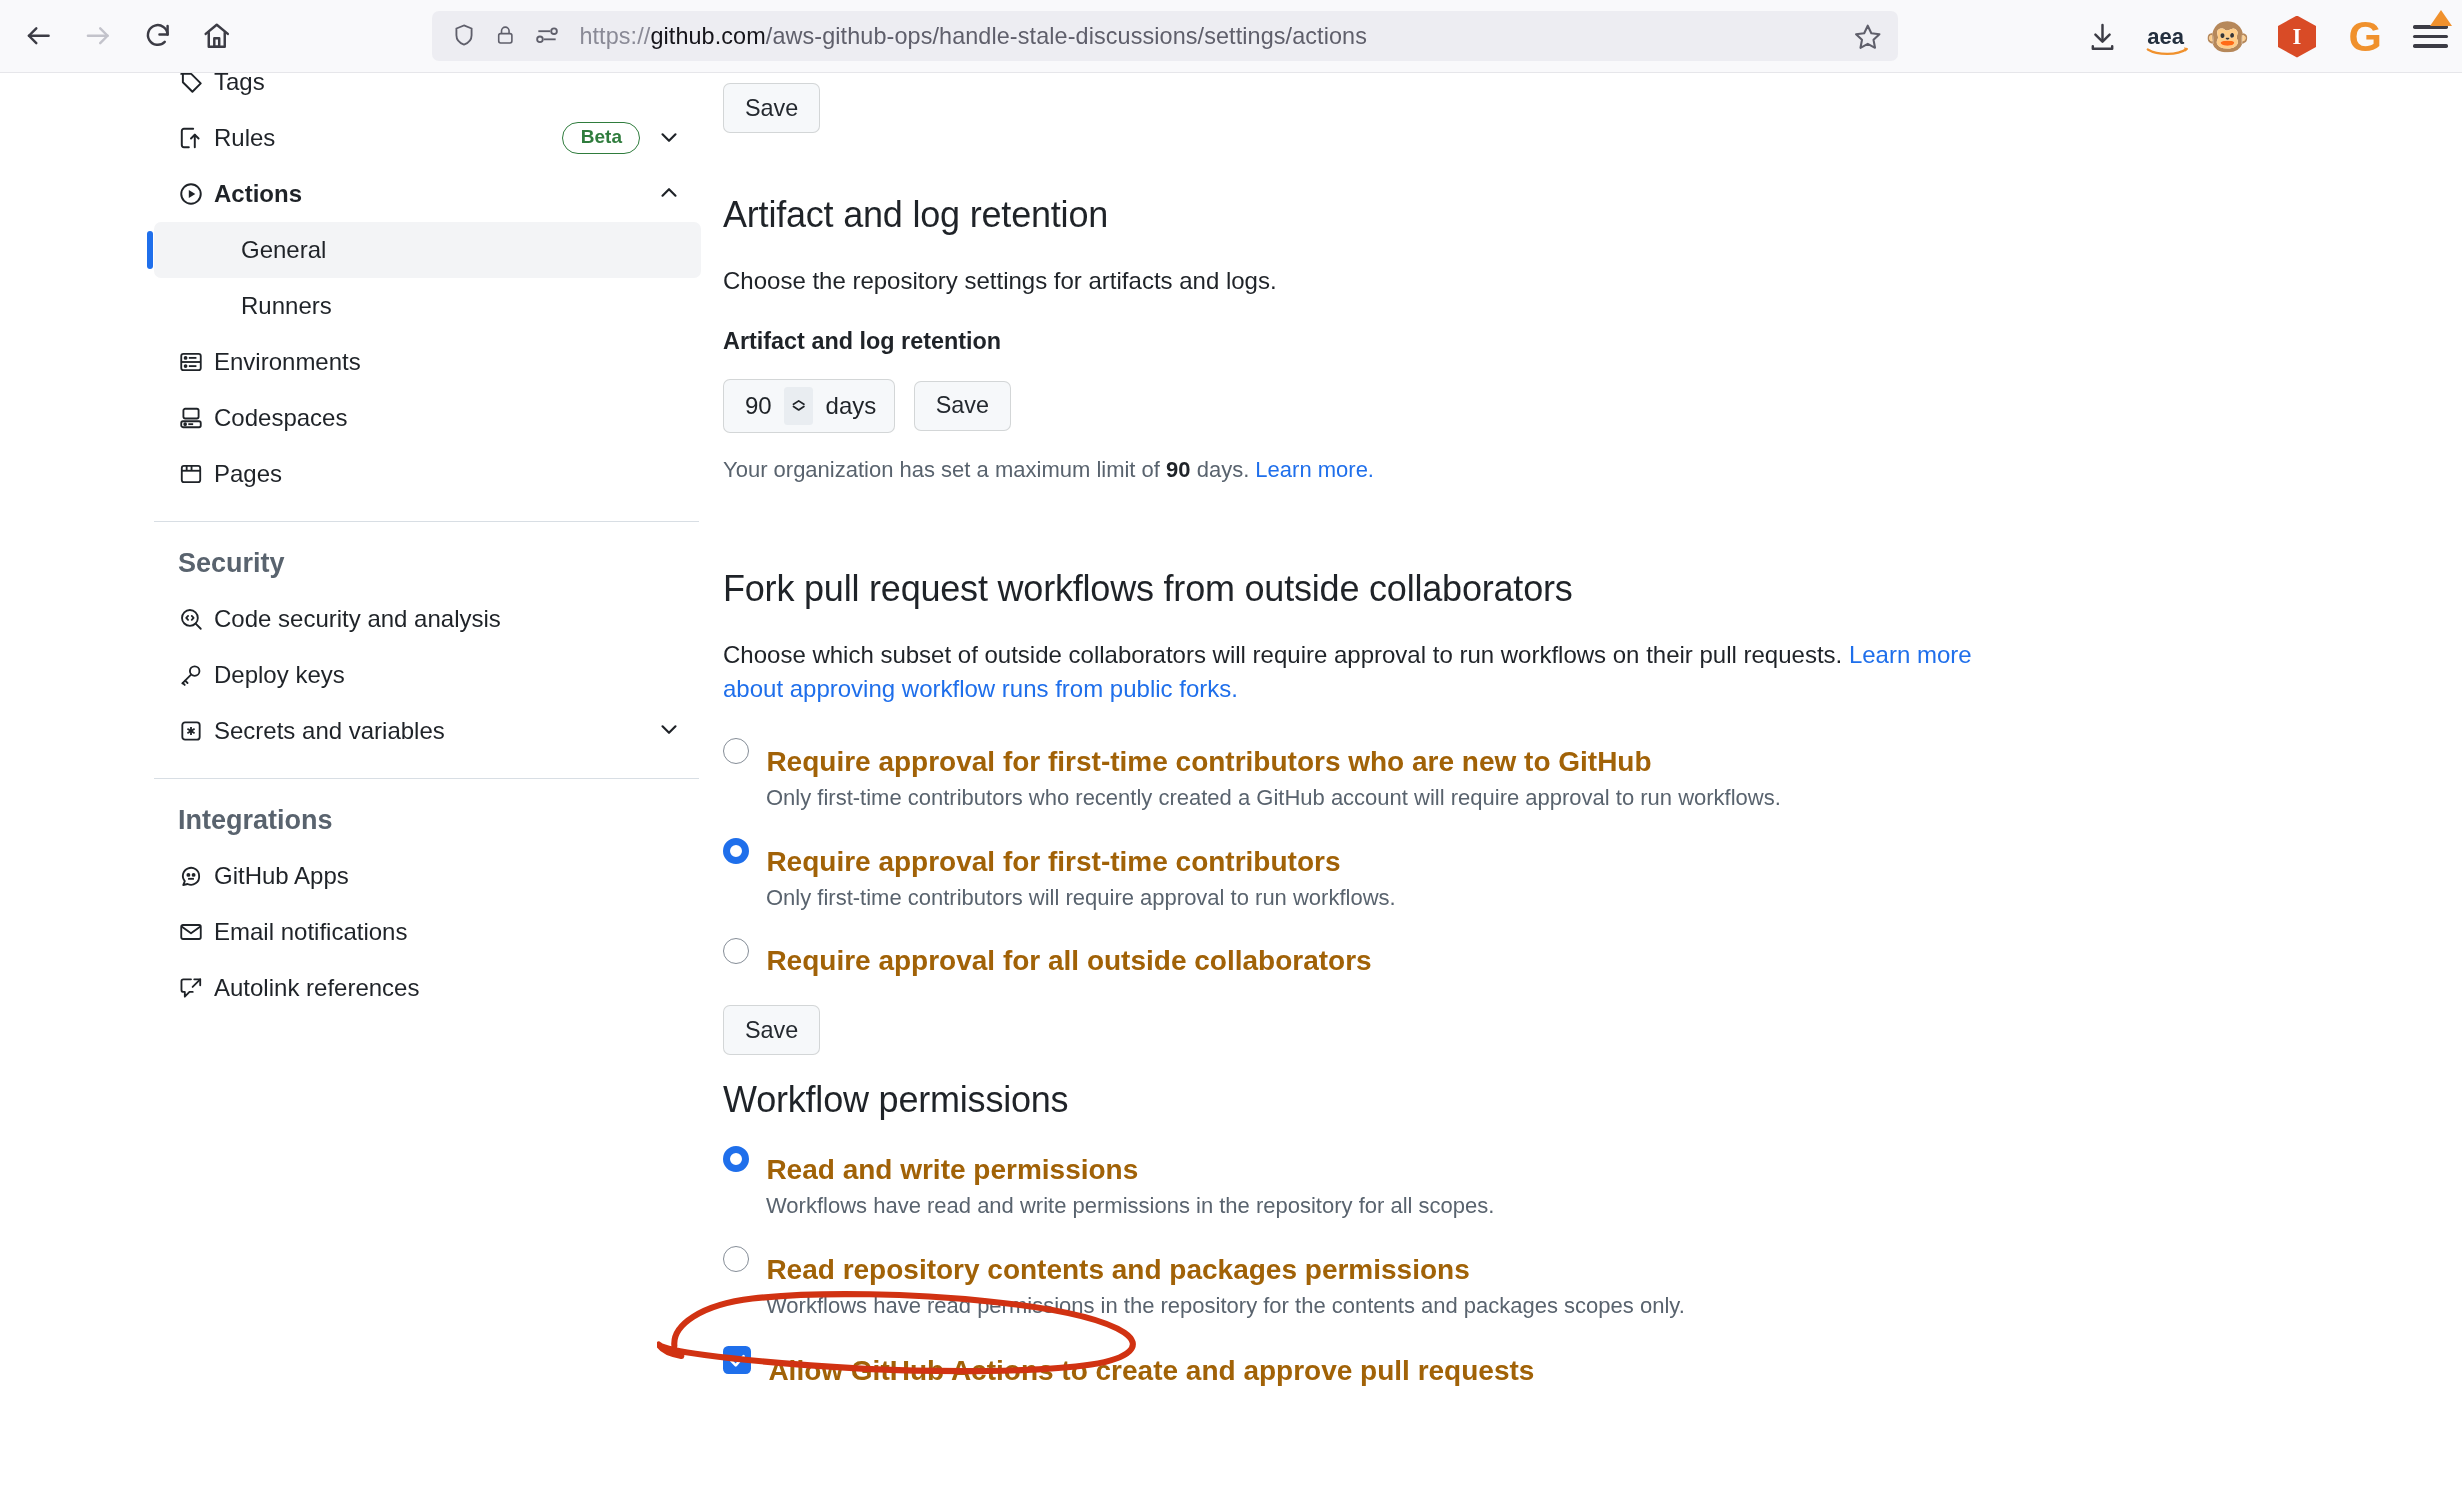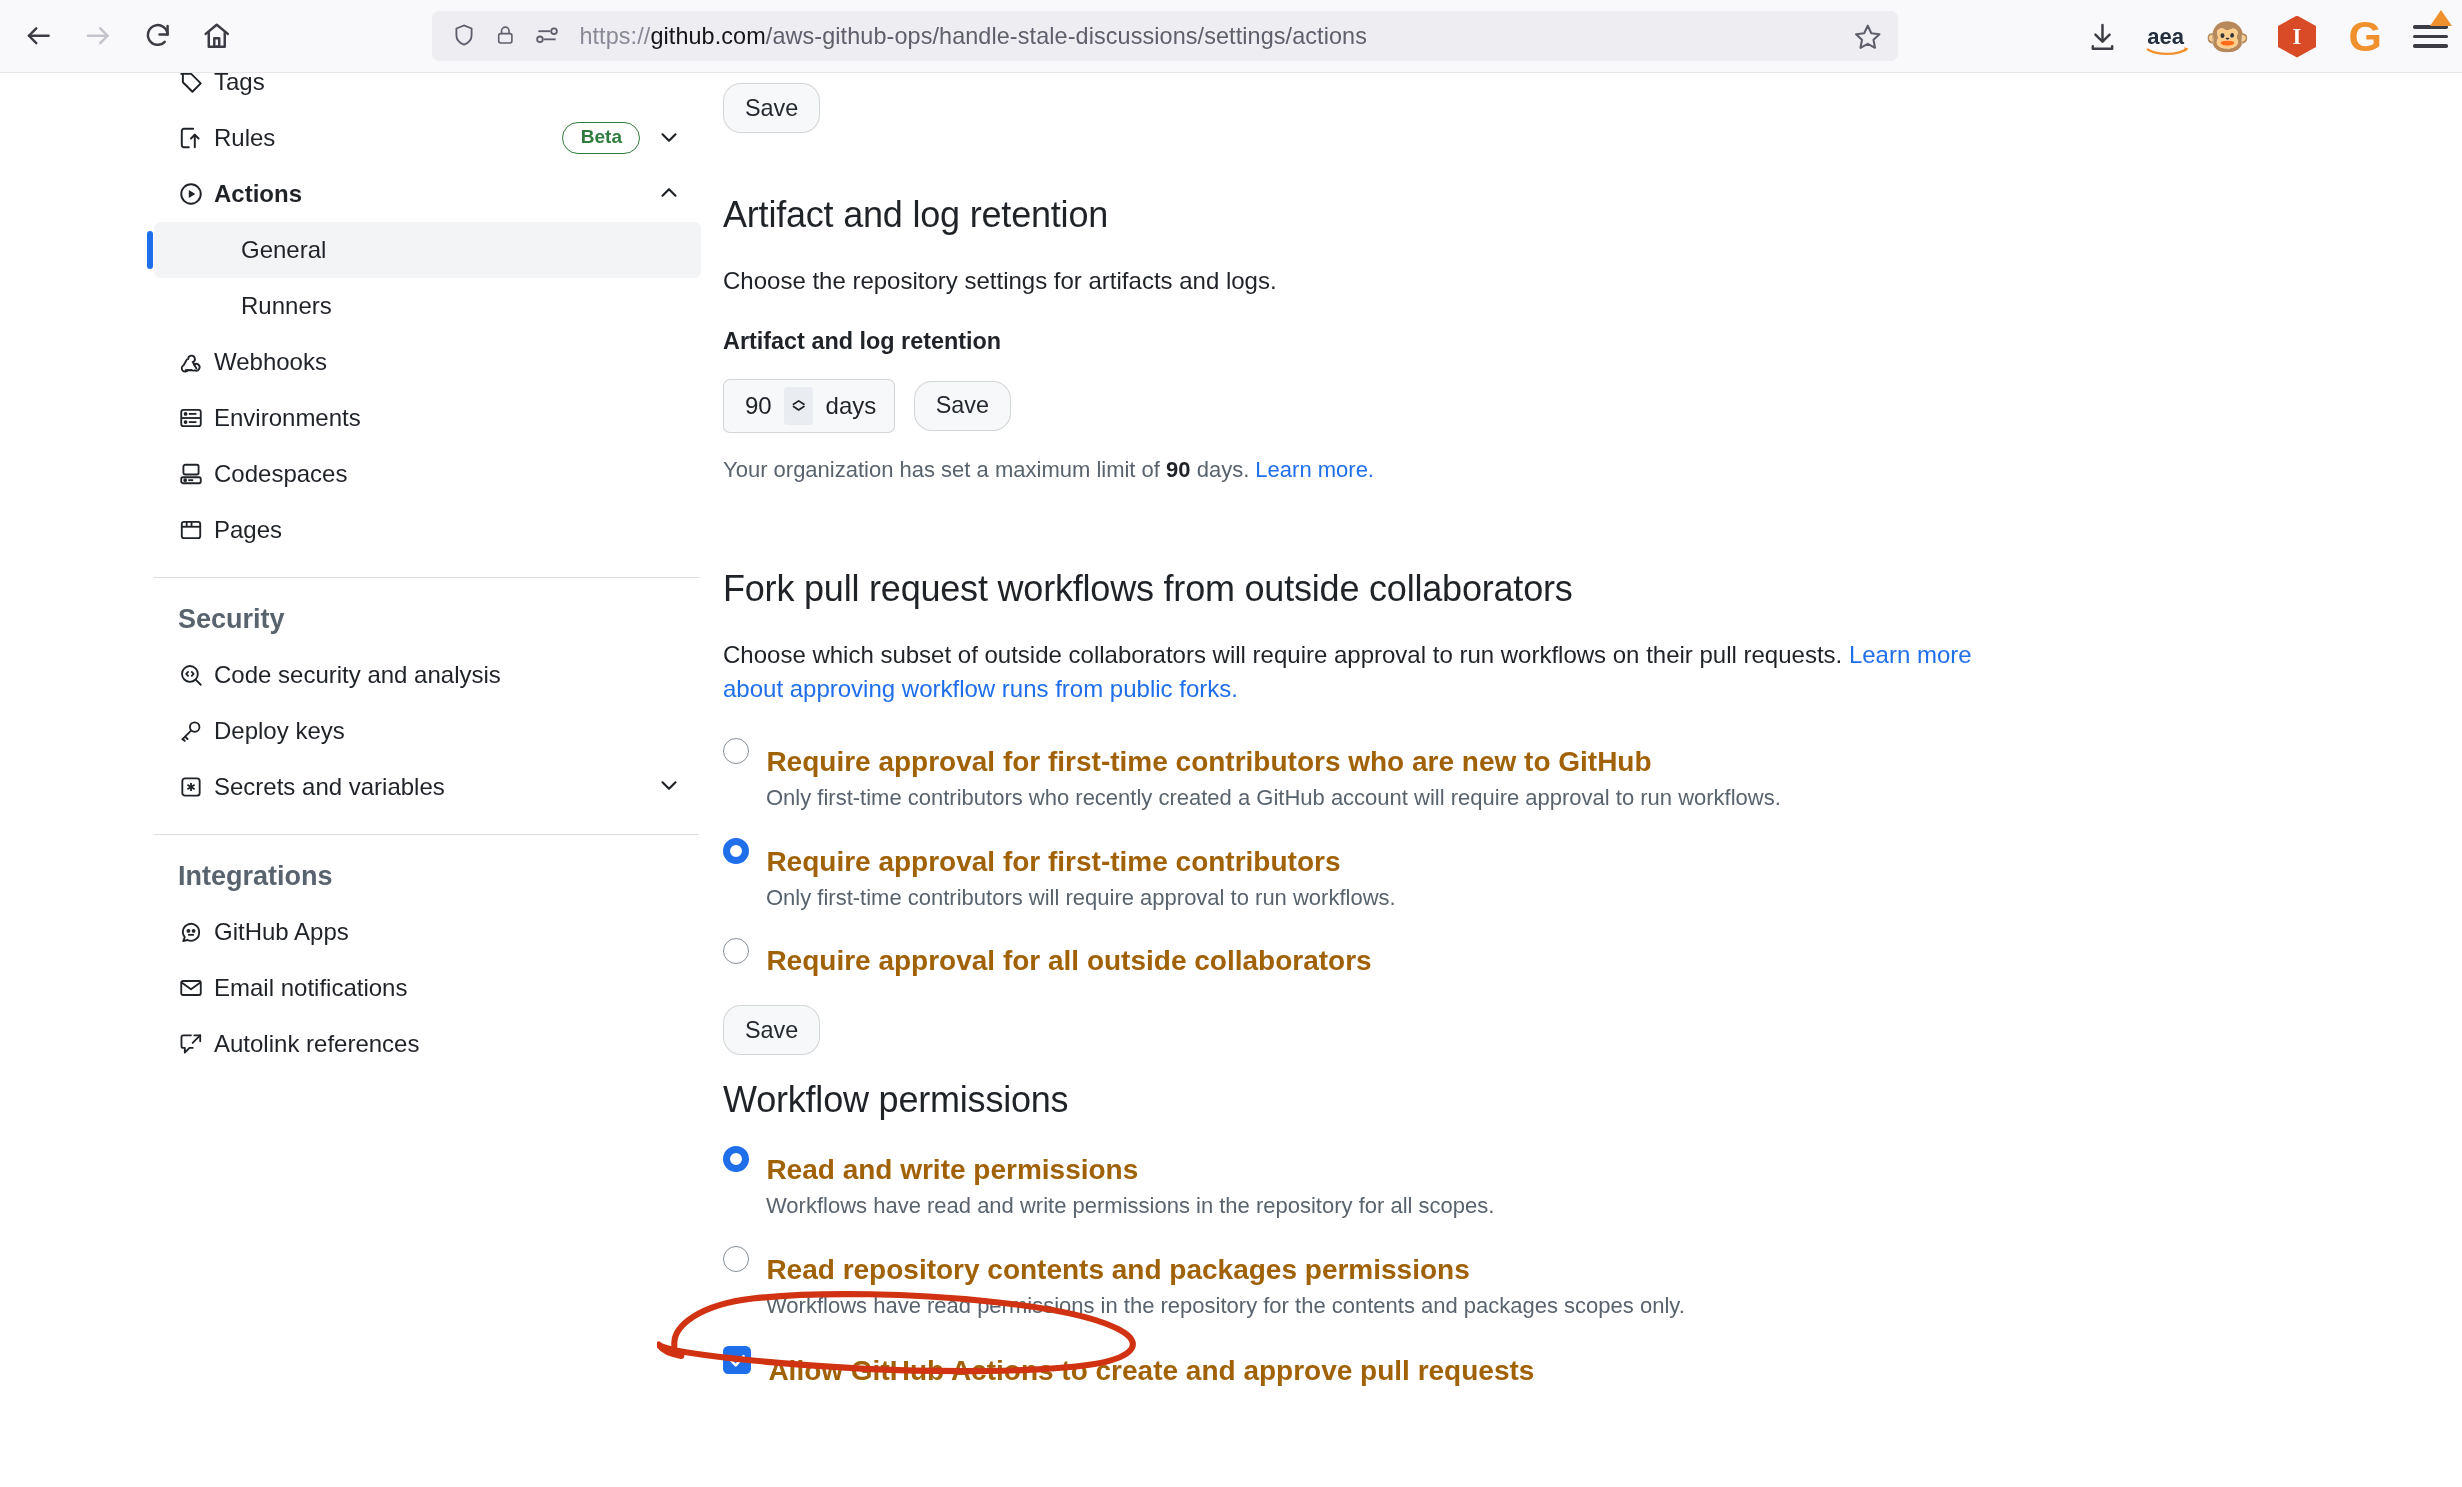--- a/index.html
+++ b/index.html
@@ -112,21 +112,21 @@
   .sec-h2 { font-size: 36px; font-weight: 400; color:#1f2328; letter-spacing:-0.2px; }
   .body-txt { font-size: 24px; color:#1f2328; line-height: 1.42; }
   .muted { font-size: 22px; color:#59636e; line-height:1.4; }
   .lbl-bold { font-size: 23.4px; font-weight: 700; color:#1f2328; }
   a.lnk { color:#1f6feb; text-decoration:none; }
 
   .btn {
     display:inline-flex; align-items:center; justify-content:center;
     height: 50px; padding: 0 21px;
     background: #f6f8fa; border: 0.9px solid rgba(31,35,40,.16);
-    border-radius: 18px; font-size: 23.4px; color:#24292f;
+    border-radius: 7px; font-size: 23.4px; color:#24292f;
     font-family:"Liberation Sans", sans-serif;
   }
 
   .numbox {
     display:inline-flex; align-items:center;
     height: 54px; padding: 0 17.4px 0 21px;
     background:#f6f8fa; border:0.9px solid rgba(31,35,40,.16); border-radius: 7px;
     font-size: 24px; color:#1f2328; gap: 7px;
   }
   .spinner {
@@ -302,30 +302,20 @@
       </span>
     </div>
 
     <div class="sub-item active">
       <span class="lbl">General</span>
     </div>
     <div class="sub-item">
       <span class="lbl">Runners</span>
     </div>
 
-    <div class="side-item">
-      <span class="ico">
-        <svg width="26" height="26" viewBox="0 0 24 24" fill="none" stroke="#1f2328" stroke-width="1.7" stroke-linecap="round">
-            <path d="M9.4 9.2a3.1 3.1 0 1 1 4.3 2.9L17 18"></path>
-            <path d="M14.8 14.5a3.1 3.1 0 1 1 .6 5.1c-1 .5-2.2.4-3-.2L7 19.6"></path>
-            <path d="M9.2 19.4a3.1 3.1 0 1 1-4-4.4l3-5.3"></path>
-          </svg>
-      </span>
-      <span class="lbl">Webhooks</span>
-    </div>
 
     <div class="side-item">
       <span class="ico">
         <svg width="26" height="26" viewBox="0 0 24 24" fill="none" stroke="#1f2328" stroke-width="1.7">
             <rect x="3" y="4.5" width="18" height="15" rx="2"></rect>
             <line x1="3" y1="12" x2="21" y2="12"></line>
             <circle cx="7" cy="8.2" r="0.9" fill="#1f2328"></circle>
             <line x1="10" y1="8.2" x2="17" y2="8.2"></line>
             <circle cx="7" cy="15.8" r="0.9" fill="#1f2328"></circle>
             <line x1="10" y1="15.8" x2="17" y2="15.8"></line>

